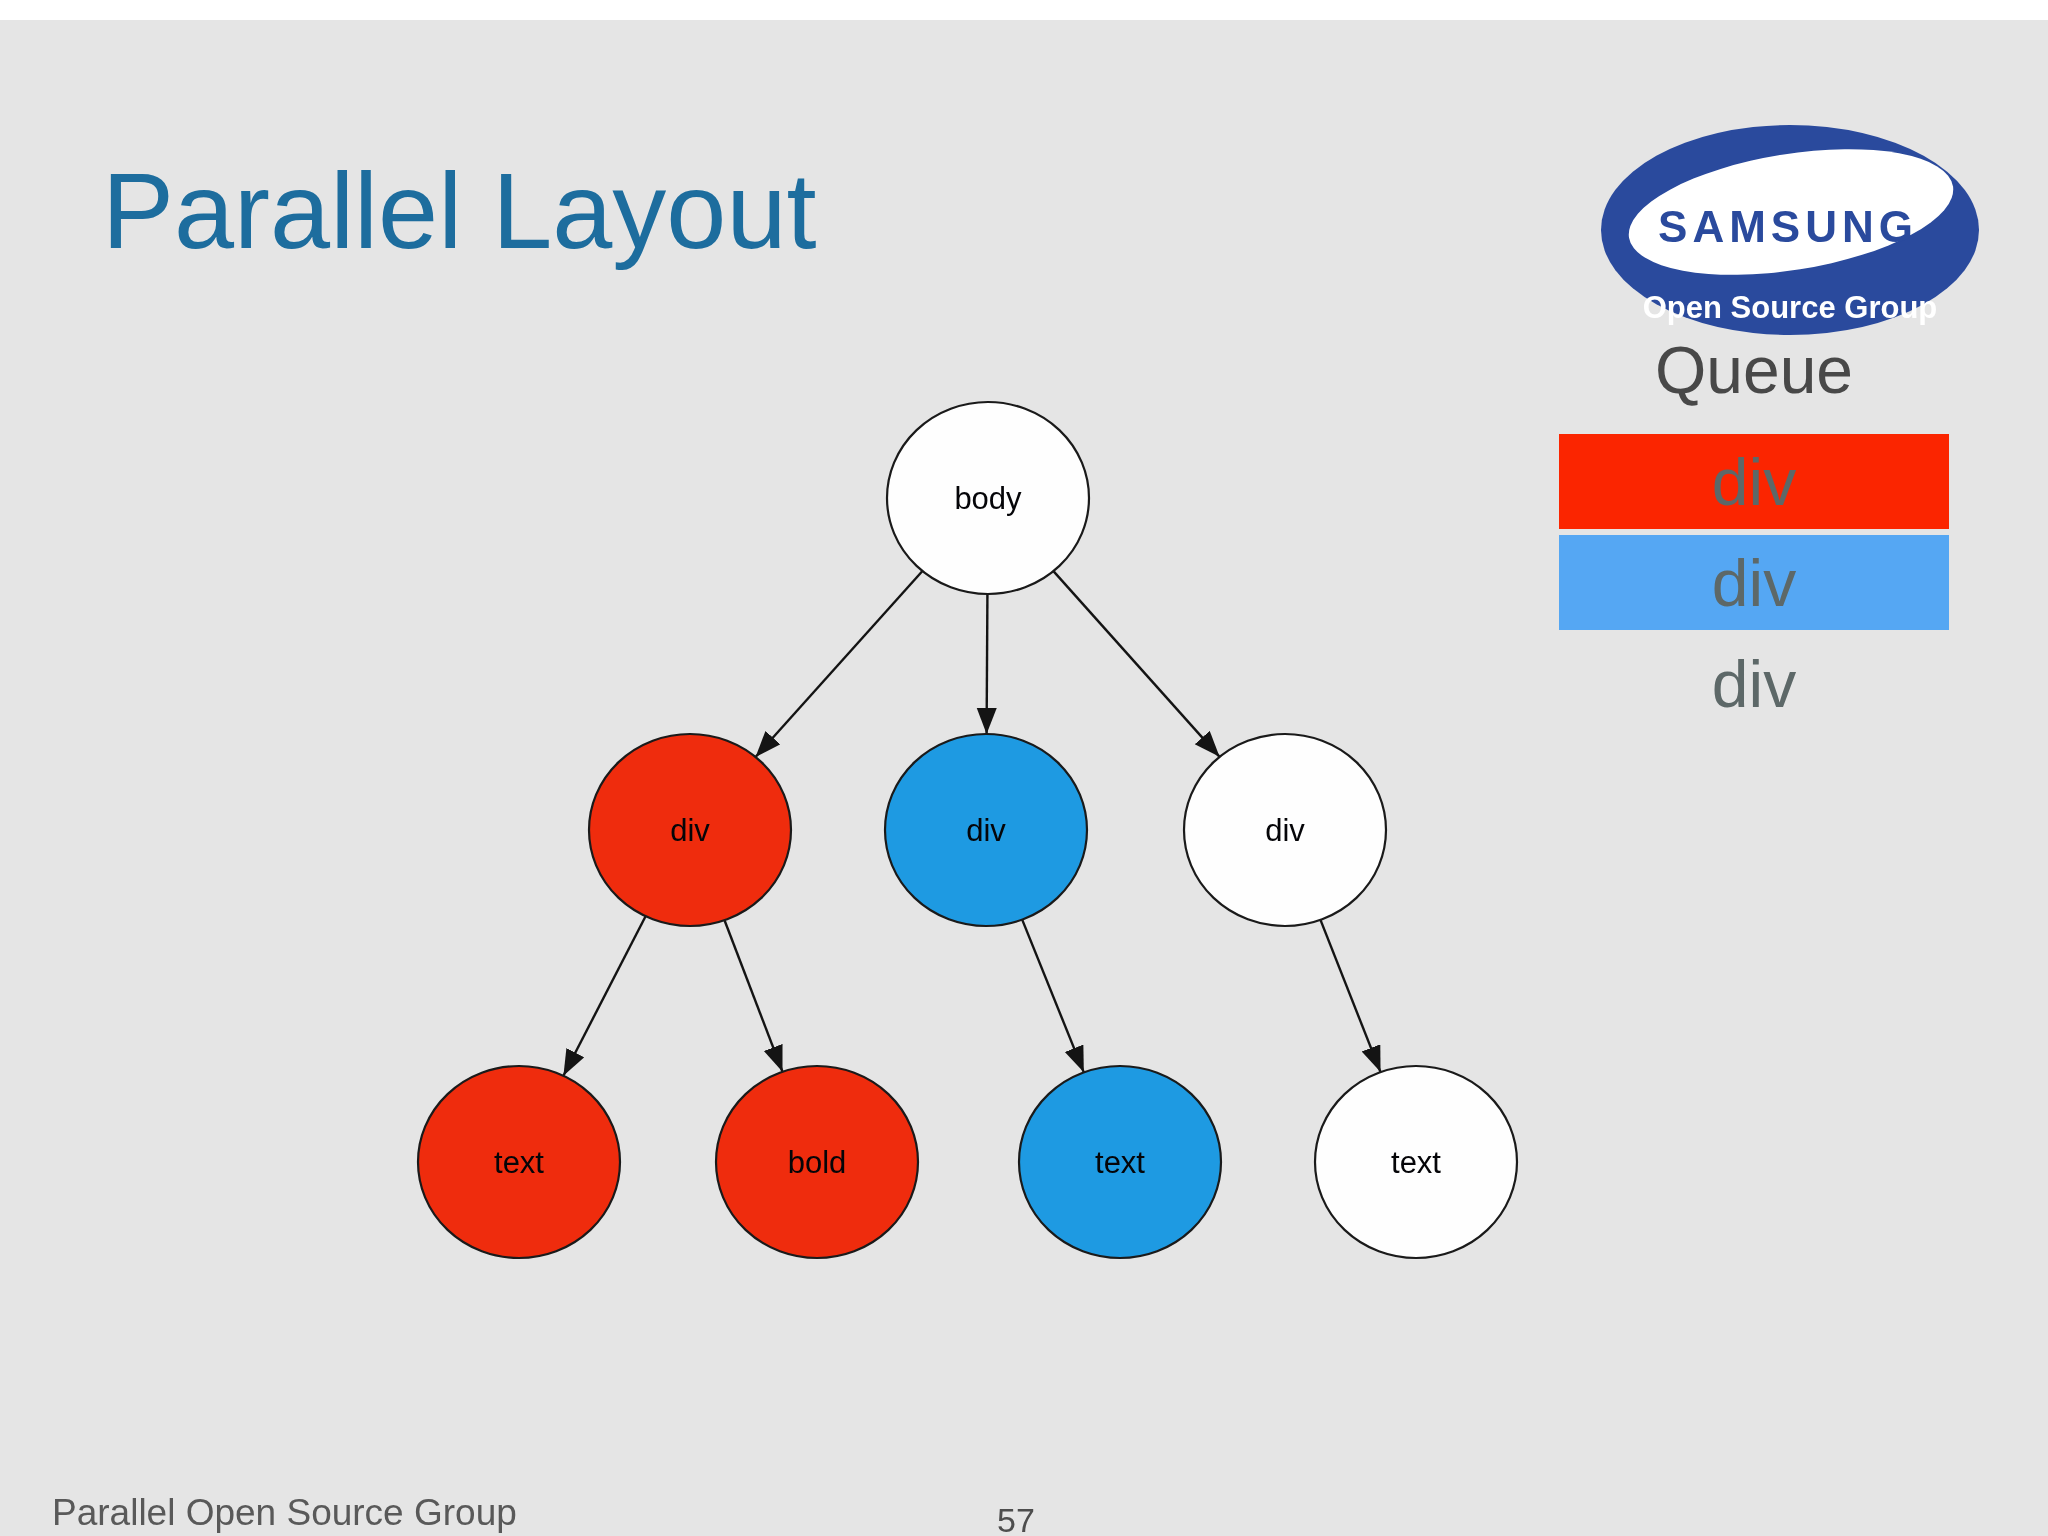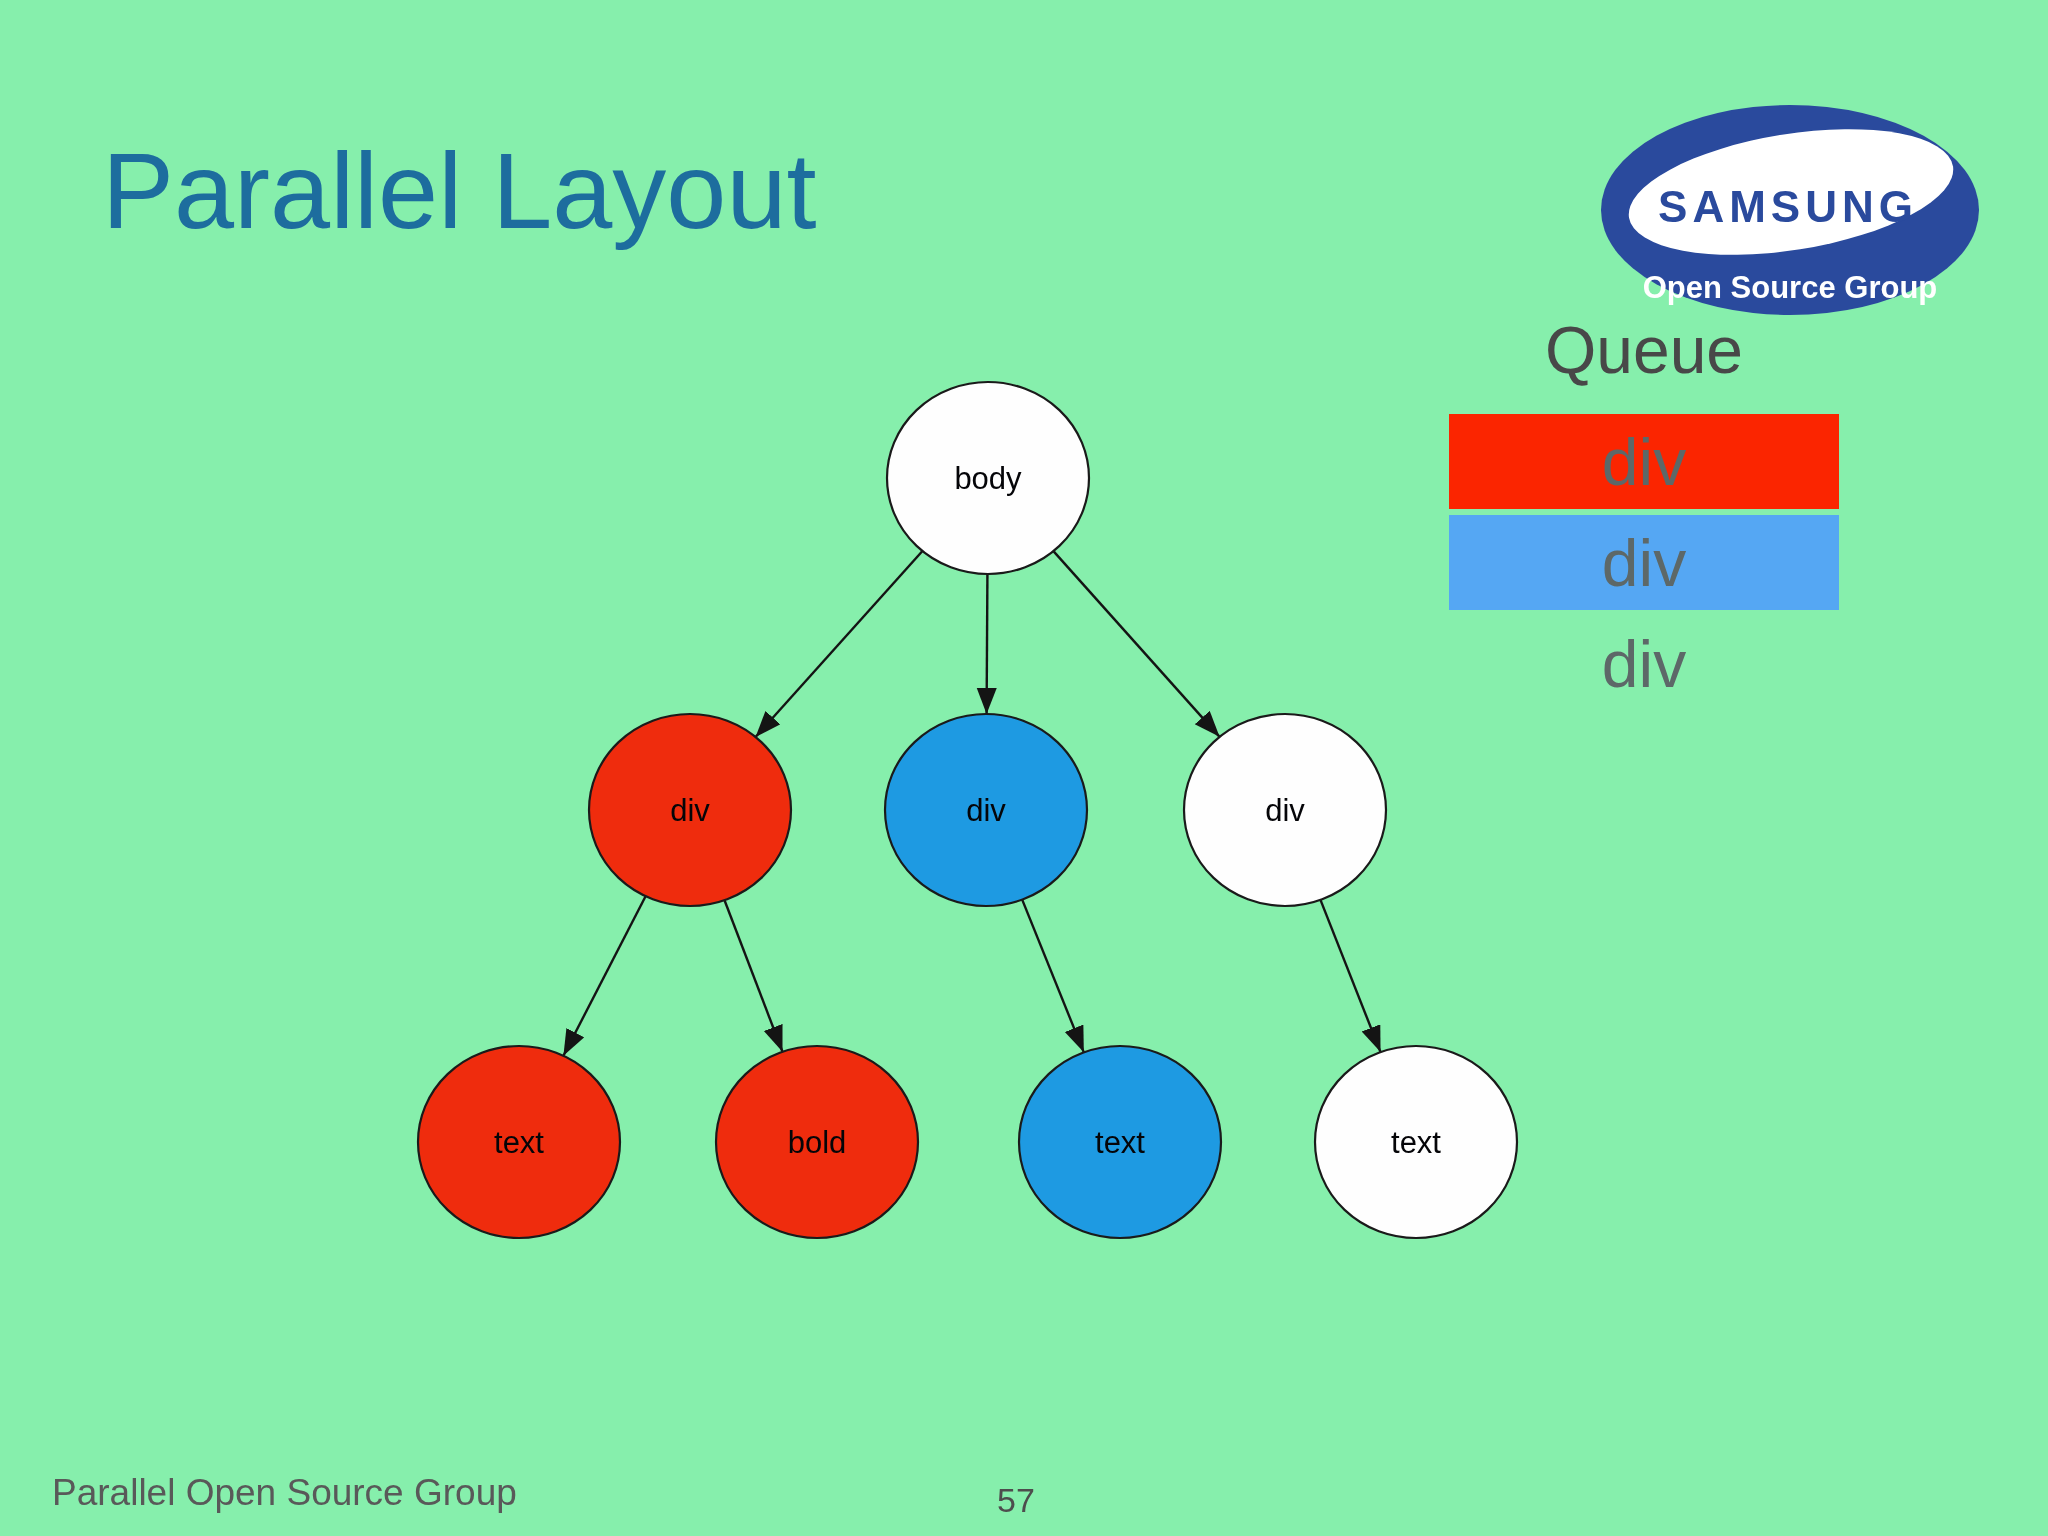--- a/index.html
+++ b/index.html
@@ -3,21 +3,21 @@
 <meta charset="utf-8">
 <style>
   * { margin: 0; padding: 0; box-sizing: border-box; }
   html, body { width: 2048px; height: 1536px; }
   body {
     font-family: "Liberation Sans", sans-serif;
     background: #ffffff;
     position: relative;
     overflow: hidden;
   }
-  .slide { position: absolute; inset: 0; background: #86efac; }
+  .slide { position: absolute; inset: 0; background: #e5e5e5; margin-top: 20px; }
 
   .title {
     position: absolute;
     left: 102px;
     top: 128px;
     font-size: 108px;
     font-weight: 400;
     color: #1d6d9e;
     letter-spacing: 0px;
     white-space: nowrap;
@@ -26,21 +26,21 @@
   .logo-wrap {
     position: absolute;
     left: 1600px;
     top: 104px;
     width: 380px;
     height: 212px;
   }
 
   .queue-panel {
     position: absolute;
-    left: 1449px;
+    left: 1559px;
     top: 312px;
     width: 390px;
   }
   .queue-title {
     text-align: center;
     font-size: 66px;
     color: #484848;
     margin-bottom: 26px;
   }
   .queue-item {

